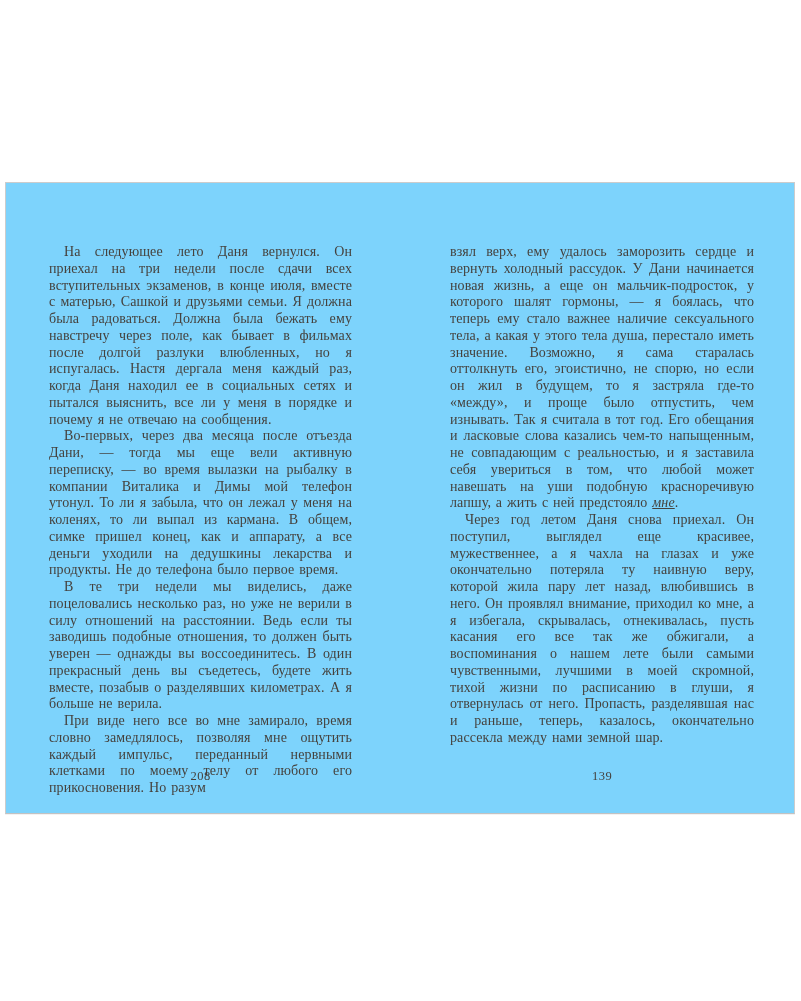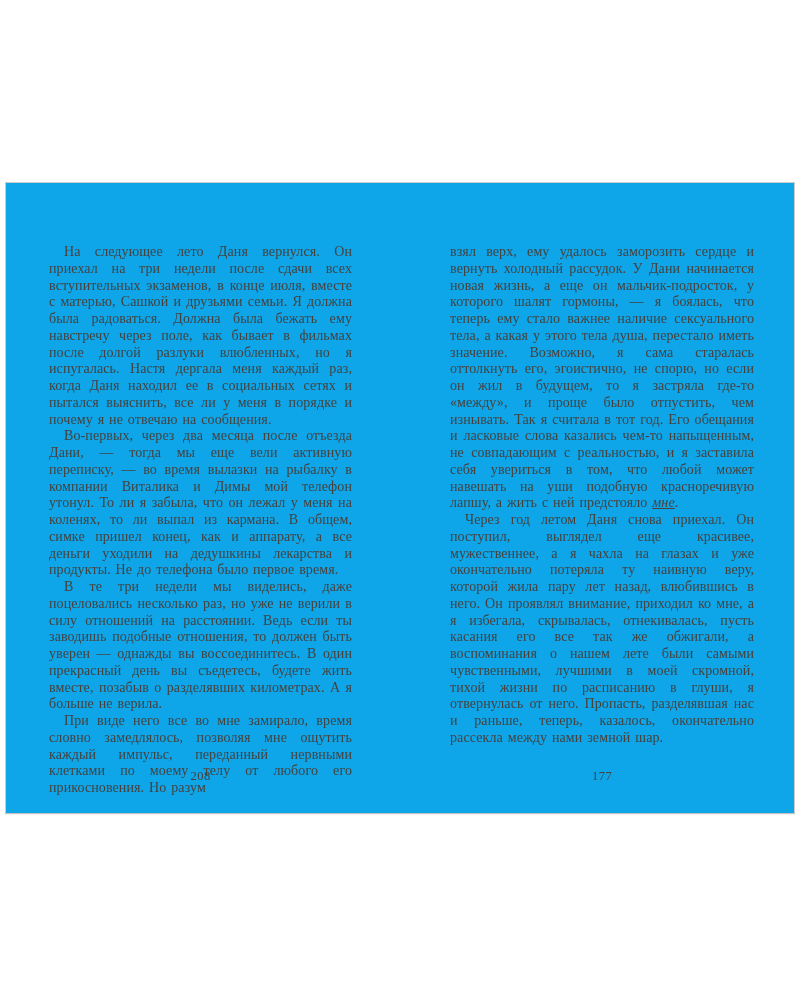--- a/index.html
+++ b/index.html
@@ -16,21 +16,21 @@
     height: 1001px;
     background: #ffffff;
     overflow: hidden;
   }
   .frame {
     position: absolute;
     left: 5px;
     top: 182px;
     width: 788px;
     height: 630px;
-    background: #0ea5e9;
+    background: #7dd3fc;
     border: 1px solid #cccccc;
     border-bottom-color: #c2c2c2;
     box-shadow: 0 1px 0 rgba(0,0,0,0.05);
   }
   .page {
     position: absolute;
     top: 61px;
   }
   .page-left  { left: 43px;  width: 303px; }
   .page-right { left: 444px; width: 304px; }
@@ -69,16 +69,16 @@
       <p class="para indent">В те три недели мы виделись, даже поцеловались несколько раз, но уже не верили в силу отношений на расстоянии. Ведь если ты заводишь подобные отношения, то должен быть уверен — однажды вы воссоединитесь. В один прекрасный день вы съедетесь, будете жить вместе, позабыв о разделявших километрах. А я больше не верила.</p>
       <p class="para indent">При виде него все во мне замирало, время словно замедлялось, позволяя мне ощутить каждый импульс, переданный нервными клетками по моему телу от любого его прикосновения. Но разум</p>
     </div>
 
     <div class="page page-right">
       <p class="para"><span>взял верх, ему удалось заморозить сердце и вернуть холодный рассудок. У Дани начинается новая жизнь, а еще он мальчик-подросток, у которого шалят гормоны, — я боялась, что теперь ему стало важнее наличие сексуального тела, а какая у этого тела душа, перестало иметь значение. Возможно, я сама старалась оттолкнуть его, эгоистично, не спорю, но если он жил в будущем, то я застряла где-то «между», и проще было отпустить, чем изнывать. Так я считала в тот год. Его обещания и ласковые слова казались чем-то напыщенным, не совпадающим с реальностью, и я заставила себя увериться в том, что любой может навешать на уши подобную красноречивую лапшу, а жить с ней предстояло </span><em>мне</em><span>.</span></p>
       <p class="para indent">Через год летом Даня снова приехал. Он поступил, выглядел еще красивее, мужественнее, а я чахла на глазах и уже окончательно потеряла ту наивную веру, которой жила пару лет назад, влюбившись в него. Он проявлял внимание, приходил ко мне, а я избегала, скрывалась, отнекивалась, пусть касания его все так же обжигали, а воспоминания о нашем лете были самыми чувственными, лучшими в моей скромной, тихой жизни по расписанию в глуши, я отвернулась от него. Пропасть, разделявшая нас и раньше, теперь, казалось, окончательно рассекла между нами земной шар.</p>
     </div>
 
     <div class="page-number page-number-left">208</div>
-    <div class="page-number page-number-right">177</div>
+    <div class="page-number page-number-right">139</div>
 
   </div>
 </div>
 
 </body></html>

